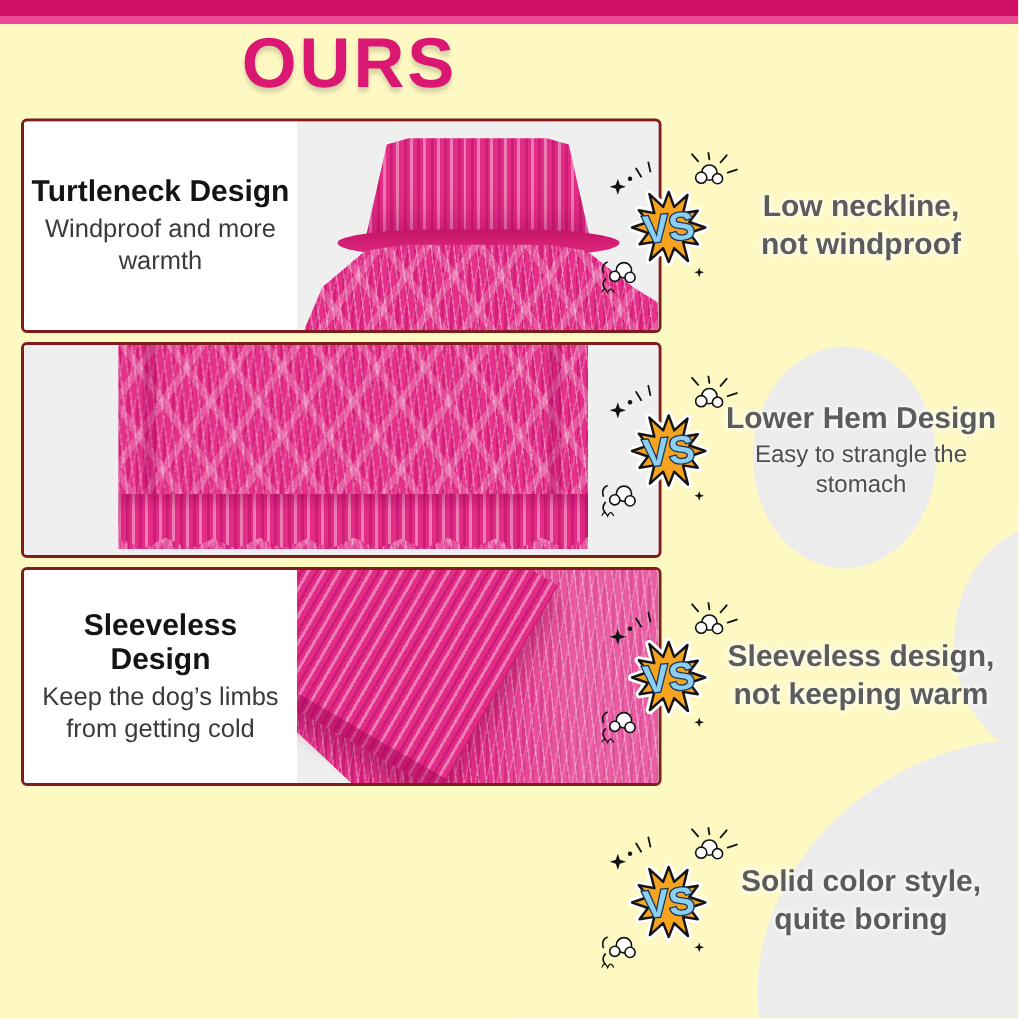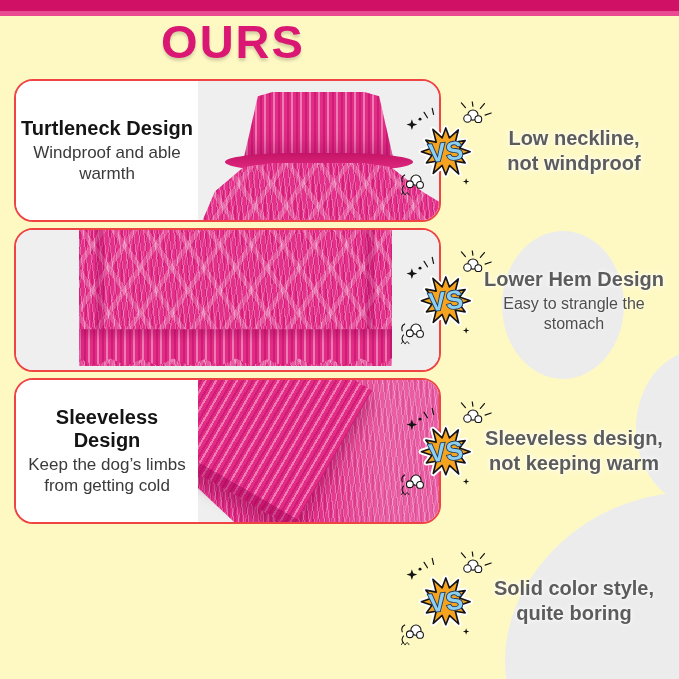--- a/index.html
+++ b/index.html
@@ -21,21 +21,21 @@
   .paw{position:absolute;top:0;left:0;width:679px;height:679px;z-index:0;pointer-events:none;}
 
   
   .row{position:absolute;left:0;width:679px;z-index:1;}
   .row-1{top:79px;height:143px;}
   .row-2{top:228px;height:144px;}
   .row-3{top:378px;height:146px;}
   .row-4{top:530px;height:141px;}
 
   .card{position:absolute;left:14px;top:0;width:427px;height:100%;box-sizing:border-box;
-    background:#fff;border:2px solid #ef4444;border-radius:19px;overflow:hidden;display:flex;}
+    background:#fff;border:2px solid #7f1d1d;border-radius:4px;overflow:hidden;display:flex;}
   .card-text{width:182px;flex:0 0 182px;display:flex;flex-direction:column;justify-content:center;
     align-items:center;text-align:center;padding:0 5px;box-sizing:border-box;background:#fff;z-index:2;}
   .card-title{font-size:20px;font-weight:bold;color:#141414;line-height:1.15;}
   .card-desc{font-size:17px;color:#3a3a3a;line-height:1.2;margin-top:3px;}
 
   .photo{flex:1;position:relative;background:#efefef;overflow:hidden;}
 
   
   .knit{background-color:#e4308a;background-image:
     repeating-linear-gradient(83deg, rgba(255,255,255,.30) 0 1px, rgba(255,255,255,0) 1px 5px),
@@ -104,21 +104,21 @@
       <ellipse cx="668" cy="642" rx="168" ry="144" transform="rotate(-28 668 642)"></ellipse>
     </g>
   </svg>
 
   <div class="h-ours">OURS</div>
 
   <section class="row row-1">
     <div class="card">
       <div class="card-text">
         <div class="card-title">Turtleneck Design</div>
-        <div class="card-desc">Windproof and able warmth</div>
+        <div class="card-desc">Windproof and more warmth</div>
       </div>
       <div class="photo">
         <div class="p1-collar rib"></div>
         <div class="p1-fold"></div>
         <div class="p1-body knit">
             <div class="cable"></div>
           </div>
       </div>
     </div>
     <svg class="vs" viewBox="0 0 140 146">

